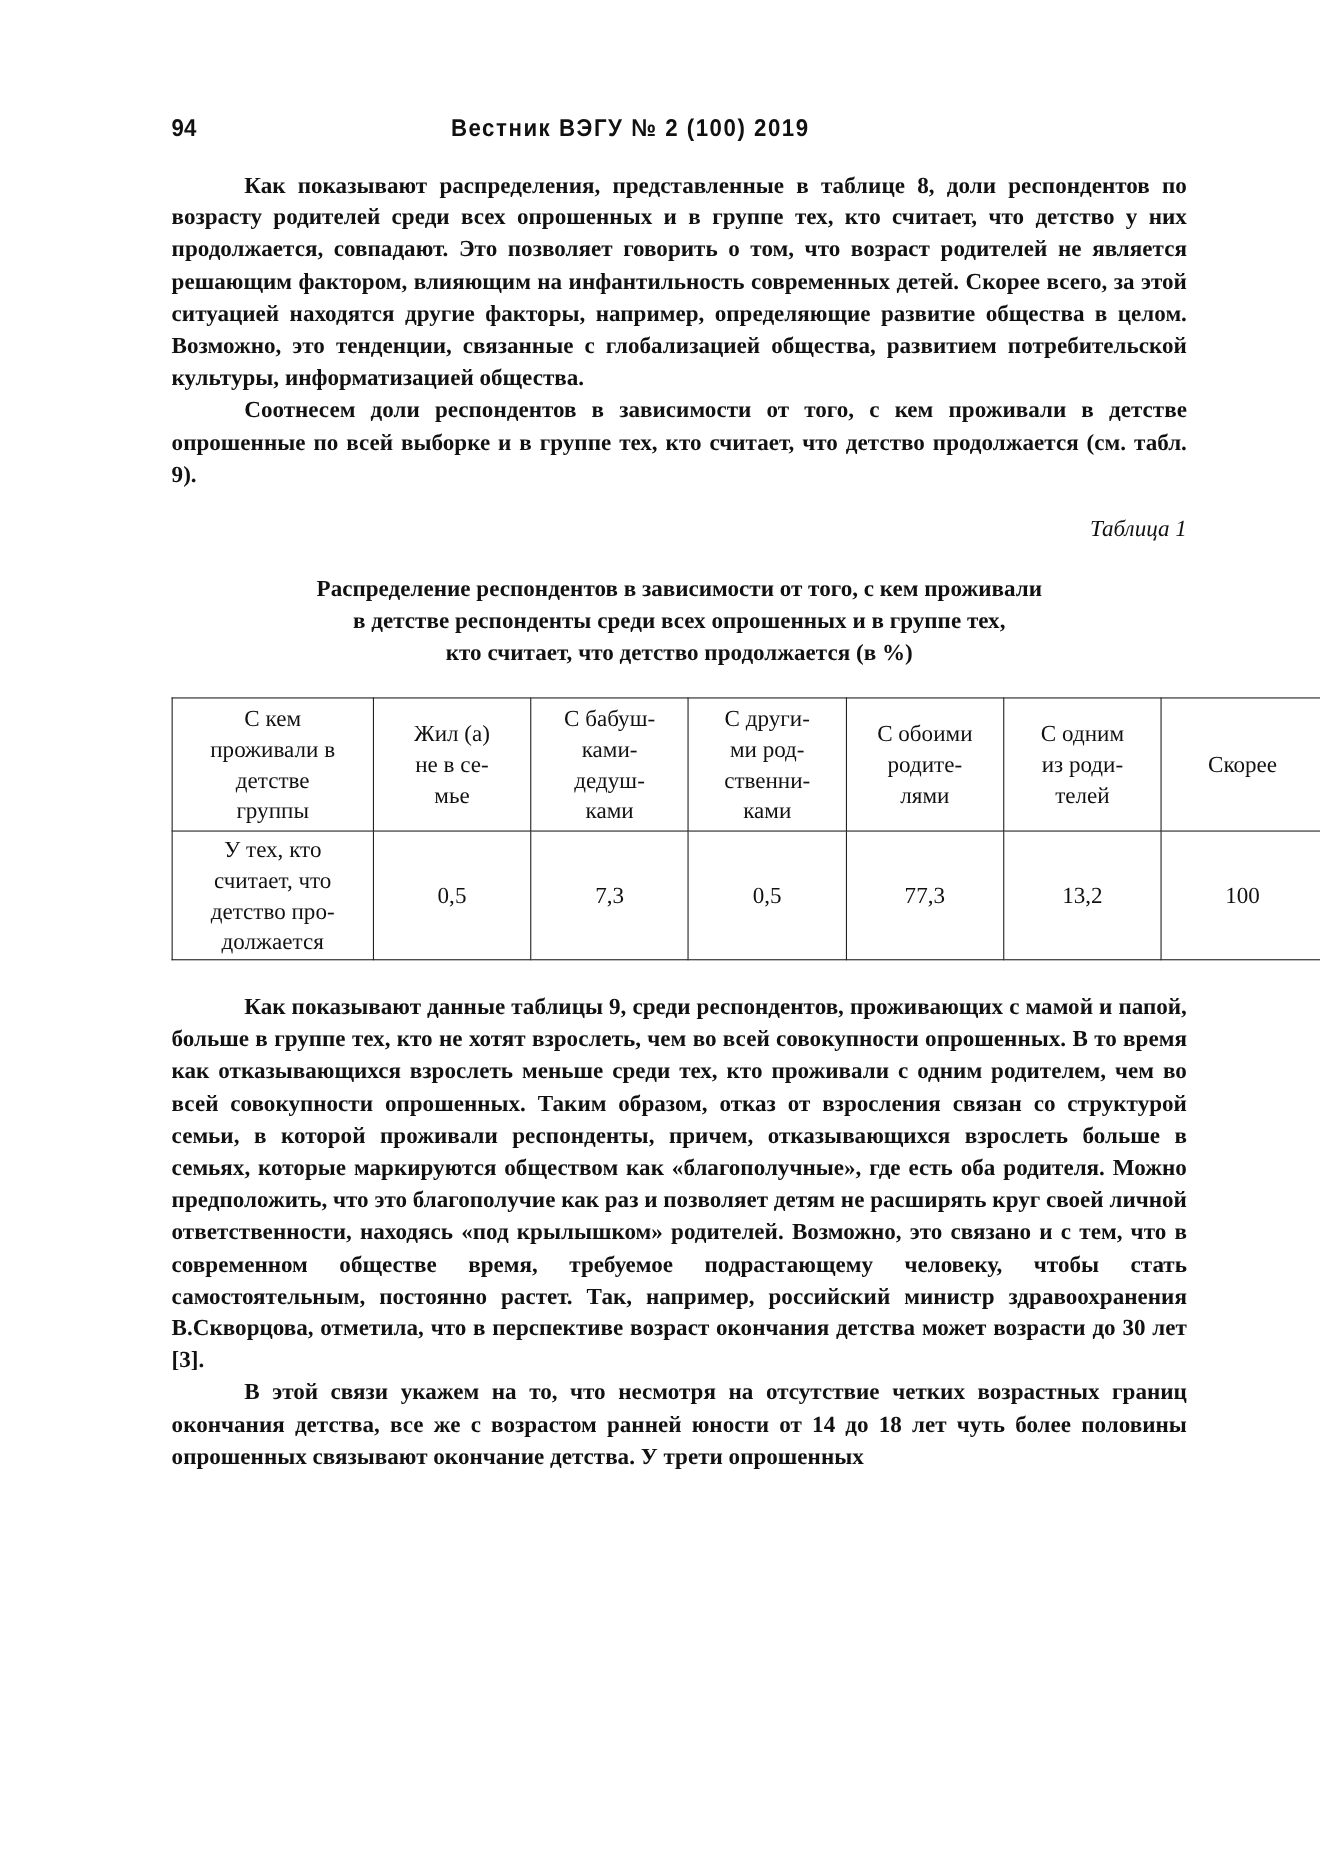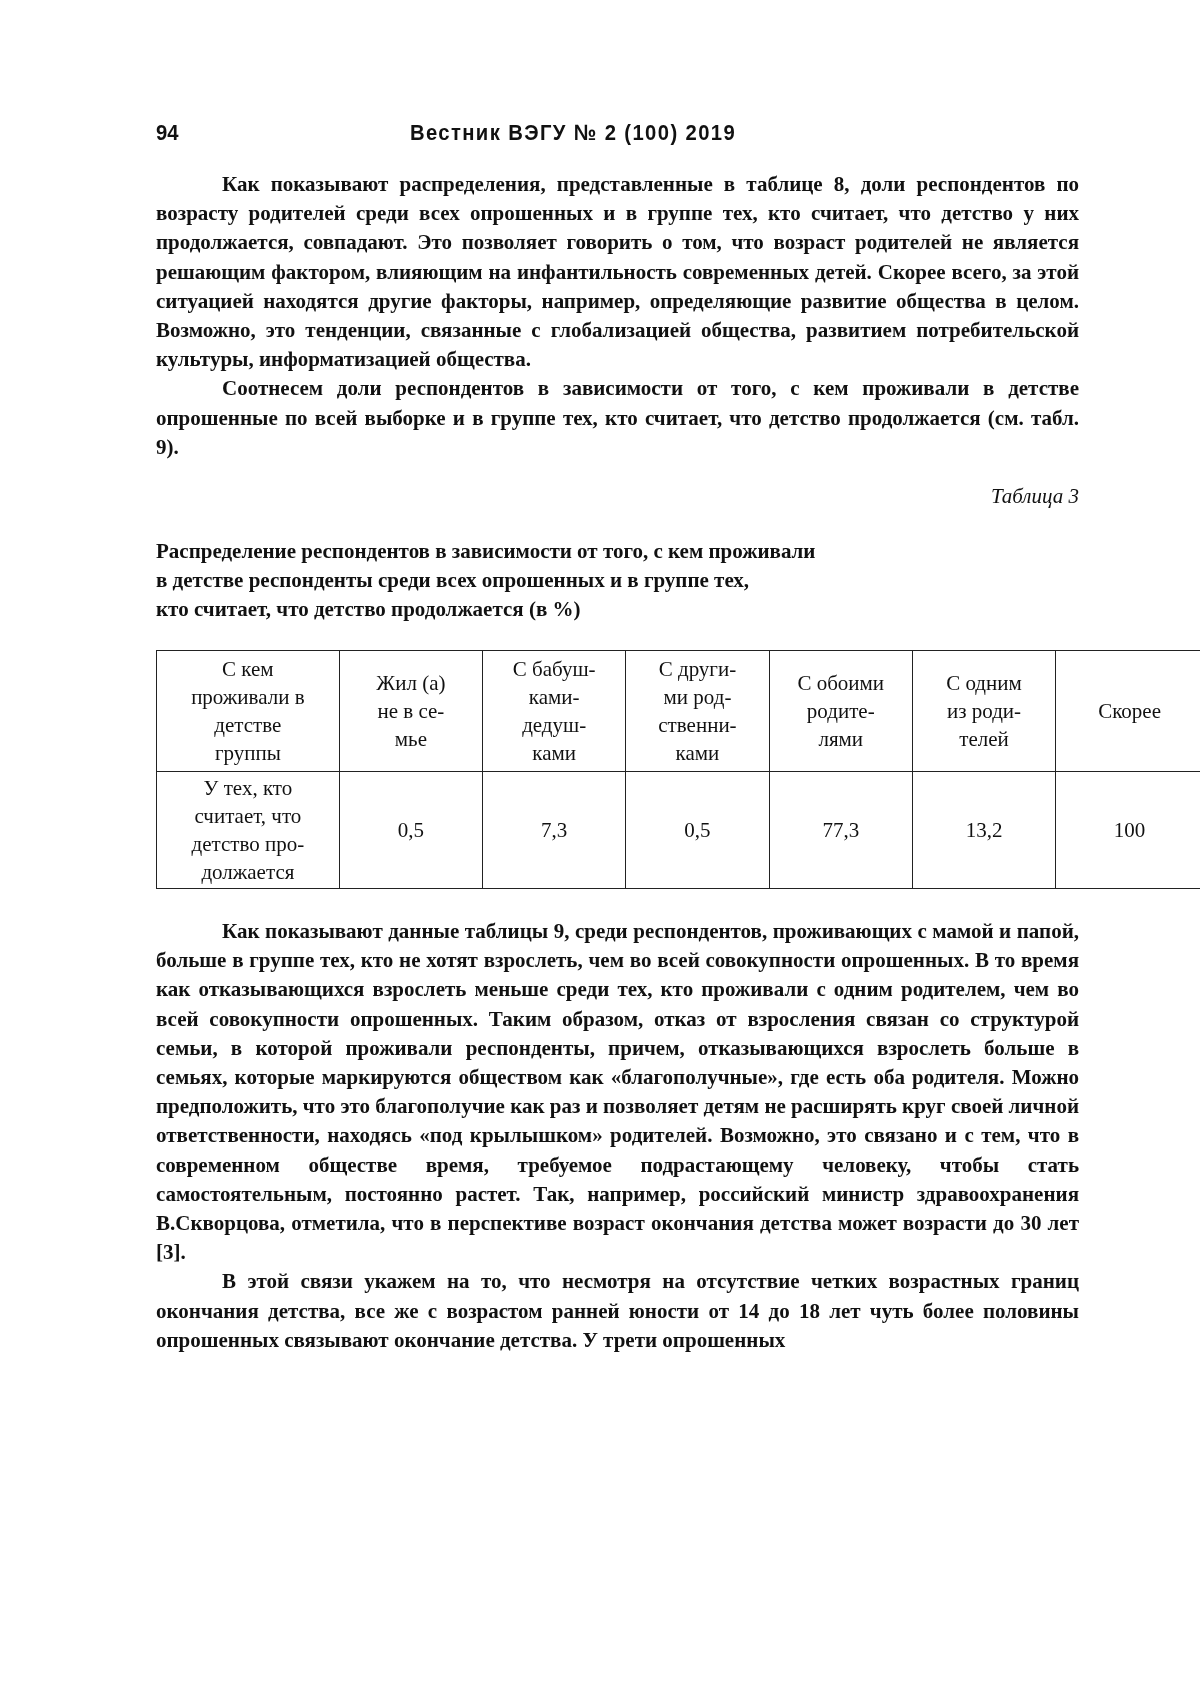--- a/index.html
+++ b/index.html
@@ -1,45 +1,45 @@
 <!DOCTYPE html>
 <html><head>
 <meta charset="utf-8">
 <style>
   html, body { margin: 0; padding: 0; background: #ffffff; }
   body { width: 1200px; height: 1698px; position: relative; overflow: hidden; color: #111; }
-  .page { position: absolute; left: 156px; top: 112px; width: 923px; font-family: "Liberation Serif", serif; }
+  .page { position: absolute; left: 156px; top: 96px; width: 923px; font-family: "Liberation Serif", serif; }
   .running-header { position: relative; height: 36px; font-family: "Liberation Sans", sans-serif; font-weight: bold; font-size: 22px; transform: scaleX(0.92); transform-origin: left; width: 1003px; }
   .running-header .page-num { position: absolute; left: 0; top: 8px; }
   .running-header .journal { position: absolute; left: 276px; top: 8px; letter-spacing: 1.5px; }
   .para { font-size: 21px; line-height: 29.2px; text-align: justify; margin: 0; text-indent: 66px; font-weight: bold; }
   .para.first { margin-top: 22px; }
   .table-label { font-style: italic; font-size: 21px; text-align: right; margin-top: 22px; }
-  .table-title { font-weight: bold; font-size: 21px; text-align: left; line-height: 29px; margin-top: 28px; }
+  .table-title { font-weight: bold; font-size: 21px; text-align: center; line-height: 29px; margin-top: 28px; }
   table.data { border-collapse: collapse; margin-top: 26px; width: 1048px; font-size: 21px; }
   table.data td, table.data th { border: 1.5px solid #222; text-align: center; vertical-align: middle; font-weight: normal; line-height: 28px; padding: 1px 4px; }
   table.data th { height: 118px; }
   table.data tr.r1 td { height: 86px; }
   table.data tr.r2 td { height: 114px; }
   .para.after { margin-top: 28px; }
   .col0 { width: 153px; } .col1 { width: 118px; } .col2 { width: 118px; } .col3 { width: 118px; } .col4 { width: 118px; } .col5 { width: 118px; } .col6 { width: 122px; }
 </style>
 </head>
 <body>
 
 <div class="page">
   <div class="running-header">
     <span class="page-num">94</span>
     <span class="journal">Вестник ВЭГУ № 2 (100) 2019</span>
   </div>
 
   <p class="para first">Как показывают распределения, представленные в таблице 8, доли респондентов по возрасту родителей среди всех опрошенных и в группе тех, кто считает, что детство у них продолжается, совпадают. Это позволяет говорить о том, что возраст родителей не является решающим фактором, влияющим на инфантильность современных детей. Скорее всего, за этой ситуацией находятся другие факторы, например, определяющие развитие общества в целом. Возможно, это тенденции, связанные с глобализацией общества, развитием потребительской культуры, информатизацией общества.</p>
   <p class="para">Соотнесем доли респондентов в зависимости от того, с кем проживали в детстве опрошенные по всей выборке и в группе тех, кто считает, что детство продолжается (см. табл. 9).</p>
 
-  <div class="table-label">Таблица 3</div>
+  <div class="table-label">Таблица 1</div>
   <div class="table-title">
     <div>Распределение респондентов в зависимости от того, с кем проживали</div>
     <div>в детстве респонденты среди всех опрошенных и в группе тех,</div>
     <div>кто считает, что детство продолжается (в %)</div>
   </div>
 
   <table class="data">
     <thead>
       <tr>
         <th class="col0">С кем<br>проживали в<br>детстве<br>группы</th>

